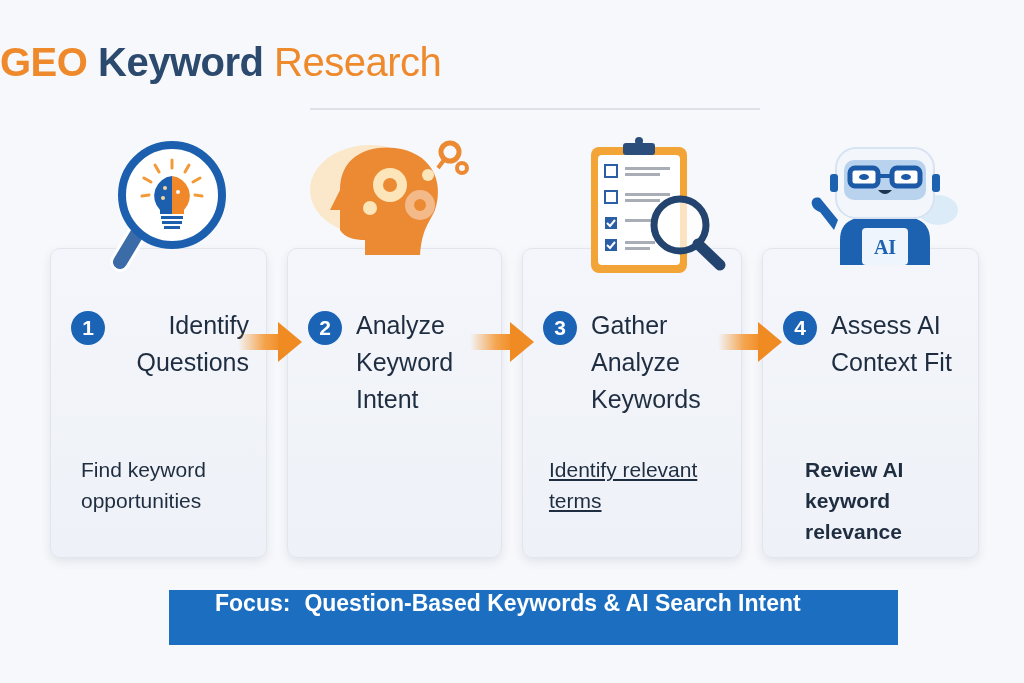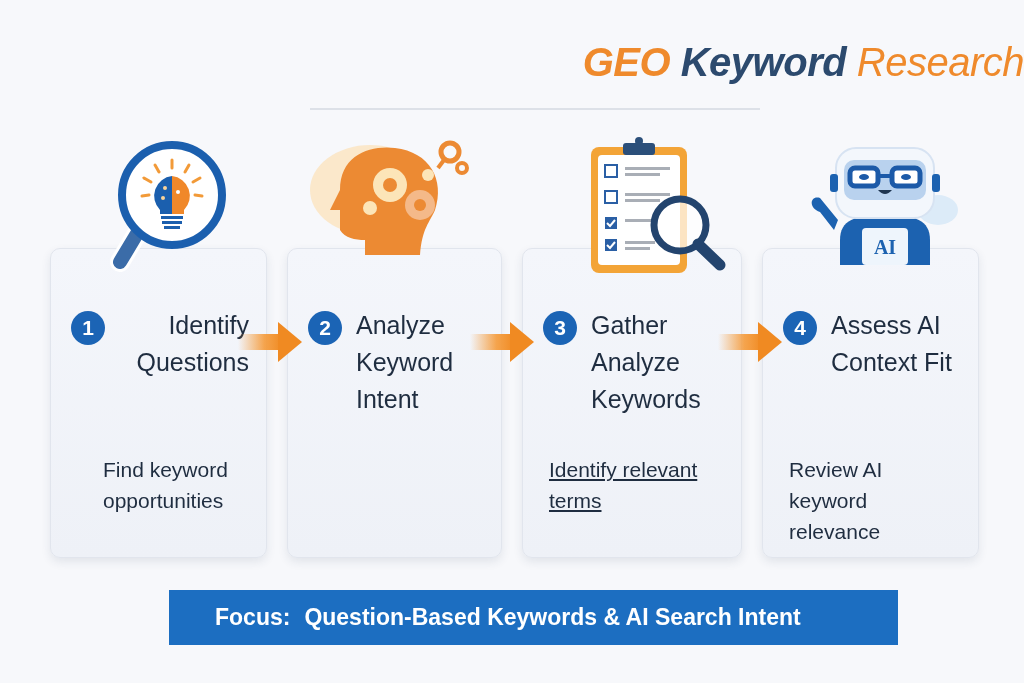--- a/index.html
+++ b/index.html
@@ -1,47 +1,47 @@
 <!DOCTYPE html>
 <html><head>
 <meta charset="utf-8">
 <style>
   html,body{margin:0;padding:0;}
   body{width:1024px;height:683px;background:#f7f8fb;position:relative;overflow:hidden;font-family:"Liberation Sans","DejaVu Sans",sans-serif;}
-  .title{position:absolute;left:0;top:40px;width:1024px;text-align:right;font-size:40px;letter-spacing:-0.5px;font-style:italic;}
+  .title{position:absolute;left:0;top:40px;width:1024px;text-align:left;font-size:40px;letter-spacing:-0.5px;}
   .title .t1{color:#ef8a2c;font-weight:bold;}
   .title .t2{color:#2c4a6e;font-weight:bold;}
   .title .t3{color:#ef8a2c;}
   .rule{position:absolute;left:310px;top:108px;width:450px;height:2px;background:#dde1e8;}
   .card{position:absolute;top:248px;height:308px;background:linear-gradient(180deg,#f4f6fb 0%,#eef1f7 100%);border:1px solid #e1e5ed;border-radius:10px;box-shadow:0 4px 10px rgba(40,60,90,0.10);}
   .icon{position:absolute;}
   .step-head{position:absolute;top:58px;left:20px;right:8px;display:flex;align-items:flex-start;}
   .num{width:34px;height:34px;border-radius:50%;background:#1b64b5;color:#fff;font-weight:bold;font-size:21px;display:flex;align-items:center;justify-content:center;flex:none;margin-top:4px;}
   .step-title{margin-left:14px;font-size:25px;line-height:37px;color:#1f2d40;}
   .desc{position:absolute;left:30px;top:205px;right:10px;font-size:21px;line-height:31px;color:#1f2d40;}
   .arrow{position:absolute;top:320px;width:64px;height:44px;}
-  .banner{position:absolute;left:169px;top:590px;width:729px;height:55px;background:#1c6ec1;color:#fff;font-size:23px;font-weight:bold;display:flex;align-items:center;padding-left:46px;box-sizing:border-box;}
+  .banner{position:absolute;left:169px;top:590px;width:729px;height:55px;background:#1c6ec1;color:#fff;font-size:23px;font-weight:bold;display:flex;align-items:flex-start;padding-left:46px;box-sizing:border-box;}
   .banner .gap{display:inline-block;width:14px;}
 </style>
 </head>
 <body>
 
 <div class="title">
   <span class="t1">GEO</span>
   <span class="t2">Keyword</span>
   <span class="t3">Research</span>
 </div>
 <div class="rule"></div>
 
 <div class="card" style="left:50px;width:215px;">
   <div class="step-head">
     <div class="num">1</div>
     <div class="step-title" style="width:130px;text-align:right;">Identify Questions</div>
   </div>
-  <div class="desc" style="width:160px;margin-left:22px;">Find keyword opportunities</div>
+  <div class="desc" style="width:160px;">Find keyword opportunities</div>
 </div>
 
 <div class="card" style="left:287px;width:213px;">
   <div class="step-head">
     <div class="num">2</div>
     <div class="step-title" style="width:120px;">Analyze Keyword Intent</div>
   </div>
 </div>
 
 <div class="card" style="left:522px;width:218px;">
@@ -50,21 +50,21 @@
     <div class="step-title" style="width:130px;">Gather Analyze Keywords</div>
   </div>
   <div class="desc" style="left:26px;width:185px;text-decoration:underline;">Identify relevant terms</div>
 </div>
 
 <div class="card" style="left:762px;width:215px;">
   <div class="step-head">
     <div class="num">4</div>
     <div class="step-title" style="width:140px;">Assess AI Context Fit</div>
   </div>
-  <div class="desc" style="left:26px;width:120px;">Review AI keyword relevance</div>
+  <div class="desc" style="left:42px;width:120px;font-weight:bold;">Review AI keyword relevance</div>
 </div>
 
 <svg class="icon" style="left:100px;top:140px;" width="130" height="135" viewBox="0 0 130 135">
   <line x1="38" y1="92" x2="20" y2="122" stroke="#fff" stroke-width="20" stroke-linecap="round"></line>
   <line x1="38" y1="92" x2="20" y2="122" stroke="#3b6ca8" stroke-width="14" stroke-linecap="round"></line>
   <circle cx="72" cy="55" r="50" fill="#fff" stroke="#1b5fae" stroke-width="8"></circle>
   <g stroke="#f29a38" stroke-width="3" stroke-linecap="round">
     <line x1="72" y1="20" x2="72" y2="28"></line>
       <line x1="55" y1="25" x2="59" y2="32"></line>
       <line x1="89" y1="25" x2="85" y2="32"></line>

